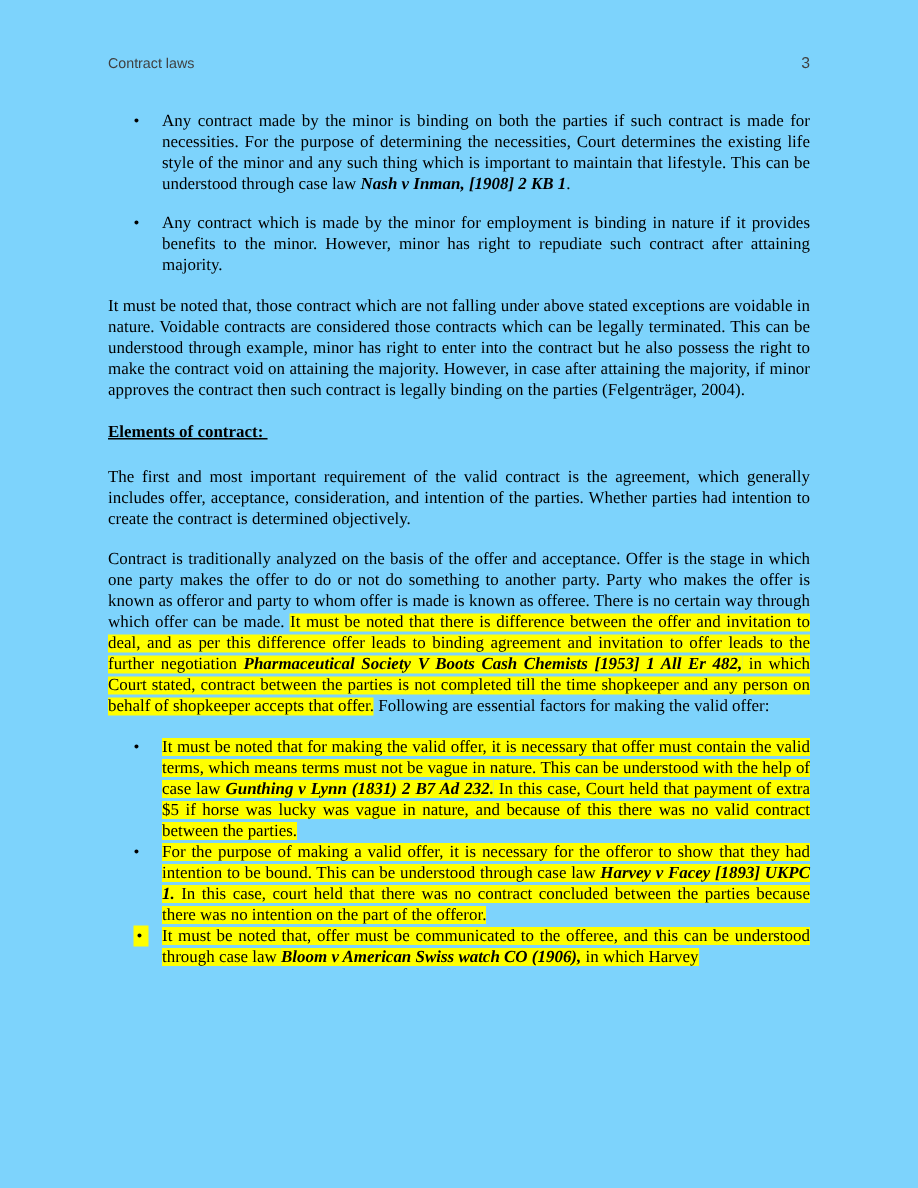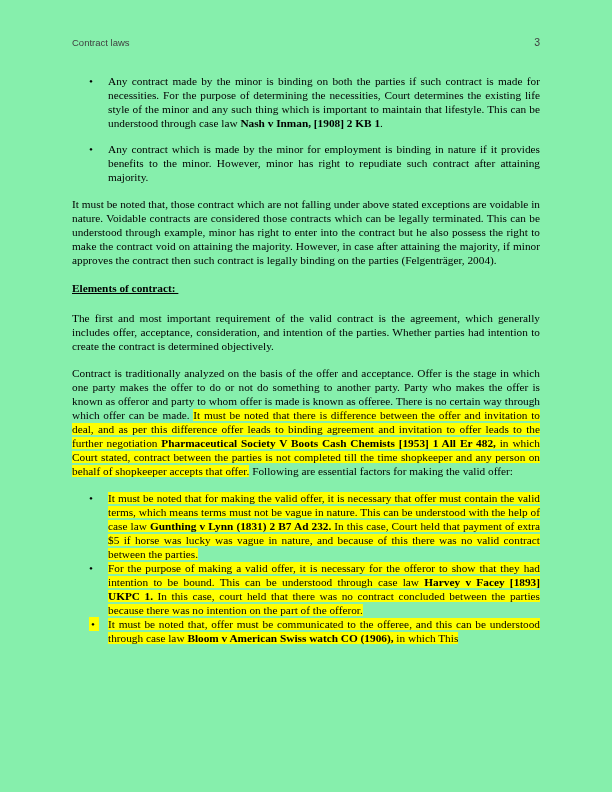--- a/index.html
+++ b/index.html
@@ -2,21 +2,21 @@
 <html style="--hl-color: #ffff00; --header-color: #3f3f3f; --text-color: #000000;"><head>
 <meta charset="utf-8">
 <style>
   html, body { margin: 0; padding: 0; background: #ffffff; }
   .page {
     position: relative;
     width: 612px;
     height: 792px;
     box-sizing: border-box;
     padding: 36px 72px 0 72px;
-    background: #86efac;
+    background: #7dd3fc;
     font-family: "Liberation Serif", serif;
     font-size: 11.3px;
     color: var(--text-color, #000000);
     overflow: hidden;
   }
   .header {
     display: flex;
     justify-content: space-between;
     align-items: baseline;
     font-family: "Liberation Sans", sans-serif;
@@ -43,21 +43,21 @@
     text-align: justify;
     line-height: 14px;
   }
   .list-spaced .li { margin-bottom: 12px; }
   .list-spaced .li:last-child { margin-bottom: 0; }
   .marker {
     position: absolute;
     left: 17px;
     top: 0;
   }
-  .case { font-weight: bold; }
+  .case { font-weight: bold; font-style: italic; }
   .hl { background: var(--hl-color, #ffff00); }
   .marker.hl { padding: 0 4px 0 2px; }
 </style>
 </head>
 <body>
 
 <div class="page">
 
   <div class="header">
     <span class="title">Contract laws</span>
@@ -74,16 +74,16 @@
 
   <p class="heading"><span class="hd-text">Elements of contract: </span></p>
 
   <p class="para"><span>The first and most important requirement of the valid contract is the agreement, which generally includes offer, acceptance, consideration, and intention of the parties. Whether parties had intention to create the contract is determined objectively.</span></p>
 
   <p class="para"><span>Contract is traditionally analyzed on the basis of the offer and acceptance. Offer is the stage in which one party makes the offer to do or not do something to another party. Party who makes the offer is known as offeror and party to whom offer is made is known as offeree. There is no certain way through which offer can be made. </span><span class="hl">It must be noted that there is difference between the offer and invitation to deal, and as per this difference offer leads to binding agreement and invitation to offer leads to the further negotiation </span><span class="hl case">Pharmaceutical Society V Boots Cash Chemists [1953] 1 All Er 482,</span><span class="hl"> in which Court stated, contract between the parties is not completed till the time shopkeeper and any person on behalf of shopkeeper accepts that offer.</span><span> Following are essential factors for making the valid offer:</span></p>
 
   <div class="list">
     <div class="li"><span class="marker">•</span><span class="hl">It must be noted that for making the valid offer, it is necessary that offer must contain the valid terms, which means terms must not be vague in nature. This can be understood with the help of case law </span><span class="hl case">Gunthing v Lynn (1831) 2 B7 Ad 232.</span><span class="hl"> In this case, Court held that payment of extra $5 if horse was lucky was vague in nature, and because of this there was no valid contract between the parties.</span></div>
     <div class="li"><span class="marker">•</span><span class="hl">For the purpose of making a valid offer, it is necessary for the offeror to show that they had intention to be bound. This can be understood through case law </span><span class="hl case">Harvey v Facey [1893] UKPC 1.</span><span class="hl"> In this case, court held that there was no contract concluded between the parties because there was no intention on the part of the offeror.</span></div>
-    <div class="li"><span class="marker hl">•</span><span class="hl">It must be noted that, offer must be communicated to the offeree, and this can be understood through case law </span><span class="hl case">Bloom v American Swiss watch CO (1906),</span><span class="hl"> in which This</span></div>
+    <div class="li"><span class="marker hl">•</span><span class="hl">It must be noted that, offer must be communicated to the offeree, and this can be understood through case law </span><span class="hl case">Bloom v American Swiss watch CO (1906),</span><span class="hl"> in which Harvey</span></div>
   </div>
 
 </div>
 
 </body></html>

